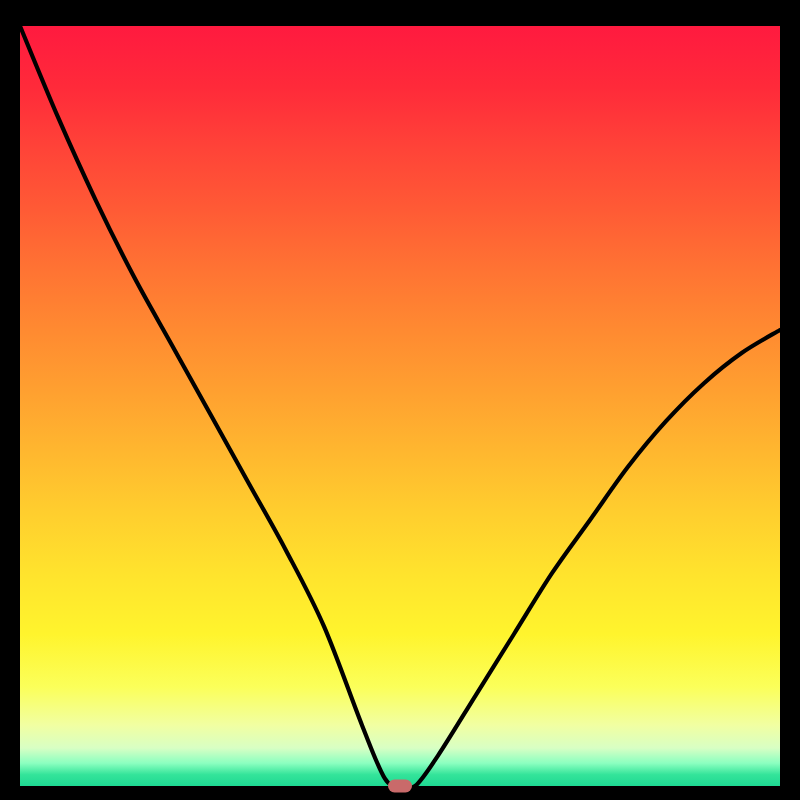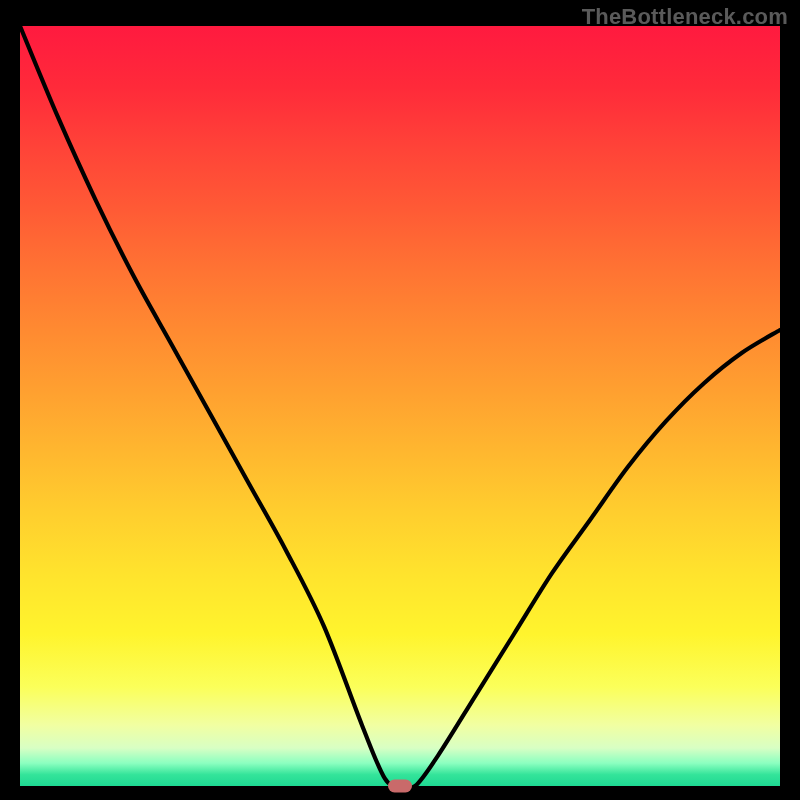--- a/index.html
+++ b/index.html
@@ -71,21 +71,20 @@
     border-radius: 7px;
     background: #c96a6a;
     transform: translate(-50%, -50%);
   }
 </style>
 </head>
 <body>
 
 <div class="frame">
 
-  <div class="watermark">TheBottleneck.com</div>
 
   <div class="plot">
     <svg class="curve" viewBox="0 0 760 760" preserveAspectRatio="none">
       <path id="curve-path" fill="none" stroke="#000" stroke-width="4.2" stroke-linejoin="round" stroke-linecap="round" d="M 0 0 C 6.333333333333333 15.200000000000008, 25.333333333333336 62.06666666666672, 38 91.20000000000005 C 50.666666666666664 120.33333333333337, 63.333333333333336 148.19999999999996, 76 174.79999999999995 C 88.66666666666667 201.39999999999995, 101.33333333333333 226.73333333333326, 114 250.79999999999995 C 126.66666666666667 274.8666666666666, 139.33333333333334 296.40000000000003, 152 319.20000000000005 C 164.66666666666666 342.00000000000006, 177.33333333333334 364.8, 190 387.6 C 202.66666666666666 410.40000000000003, 215.33333333333334 433.2, 228 456 C 240.66666666666666 478.8, 253.33333333333334 500.3333333333333, 266 524.4 C 278.6666666666667 548.4666666666667, 291.3333333333333 571.2666666666667, 304 600.4 C 316.6666666666667 629.5333333333333, 331.8666666666667 673.8666666666667, 342 699.2 C 352.1333333333333 724.5333333333334, 358.4666666666667 742.2666666666667, 364.8 752.4 C 371.1333333333333 762.5333333333333, 374.93333333333334 758.7333333333333, 380 760 C 385.06666666666666 761.2666666666667, 388.8666666666667 765.0666666666666, 395.2 760 C 401.5333333333333 754.9333333333334, 407.86666666666673 744.8000000000001, 418.00000000000006 729.6 C 428.1333333333334 714.4, 443.33333333333337 689.0666666666666, 456 668.8 C 468.66666666666663 648.5333333333333, 481.3333333333333 628.2666666666667, 494 608 C 506.6666666666667 587.7333333333333, 519.3333333333334 566.2, 532 547.2 C 544.6666666666666 528.2, 557.3333333333334 511.73333333333335, 570 494 C 582.6666666666666 476.26666666666665, 595.3333333333334 457.26666666666665, 608 440.8 C 620.6666666666666 424.33333333333337, 633.3333333333334 409.1333333333333, 646 395.2 C 658.6666666666666 381.26666666666665, 671.3333333333334 368.59999999999997, 684 357.2 C 696.6666666666666 345.8, 709.3333333333334 335.6666666666667, 722 326.8 C 734.6666666666666 317.93333333333334, 753.6666666666666 307.8, 760 304"></path>
     </svg>
     <div class="marker" id="opt-marker" style="left: 380px; top: 760px;"></div>
   </div>
 
 </div>
 

